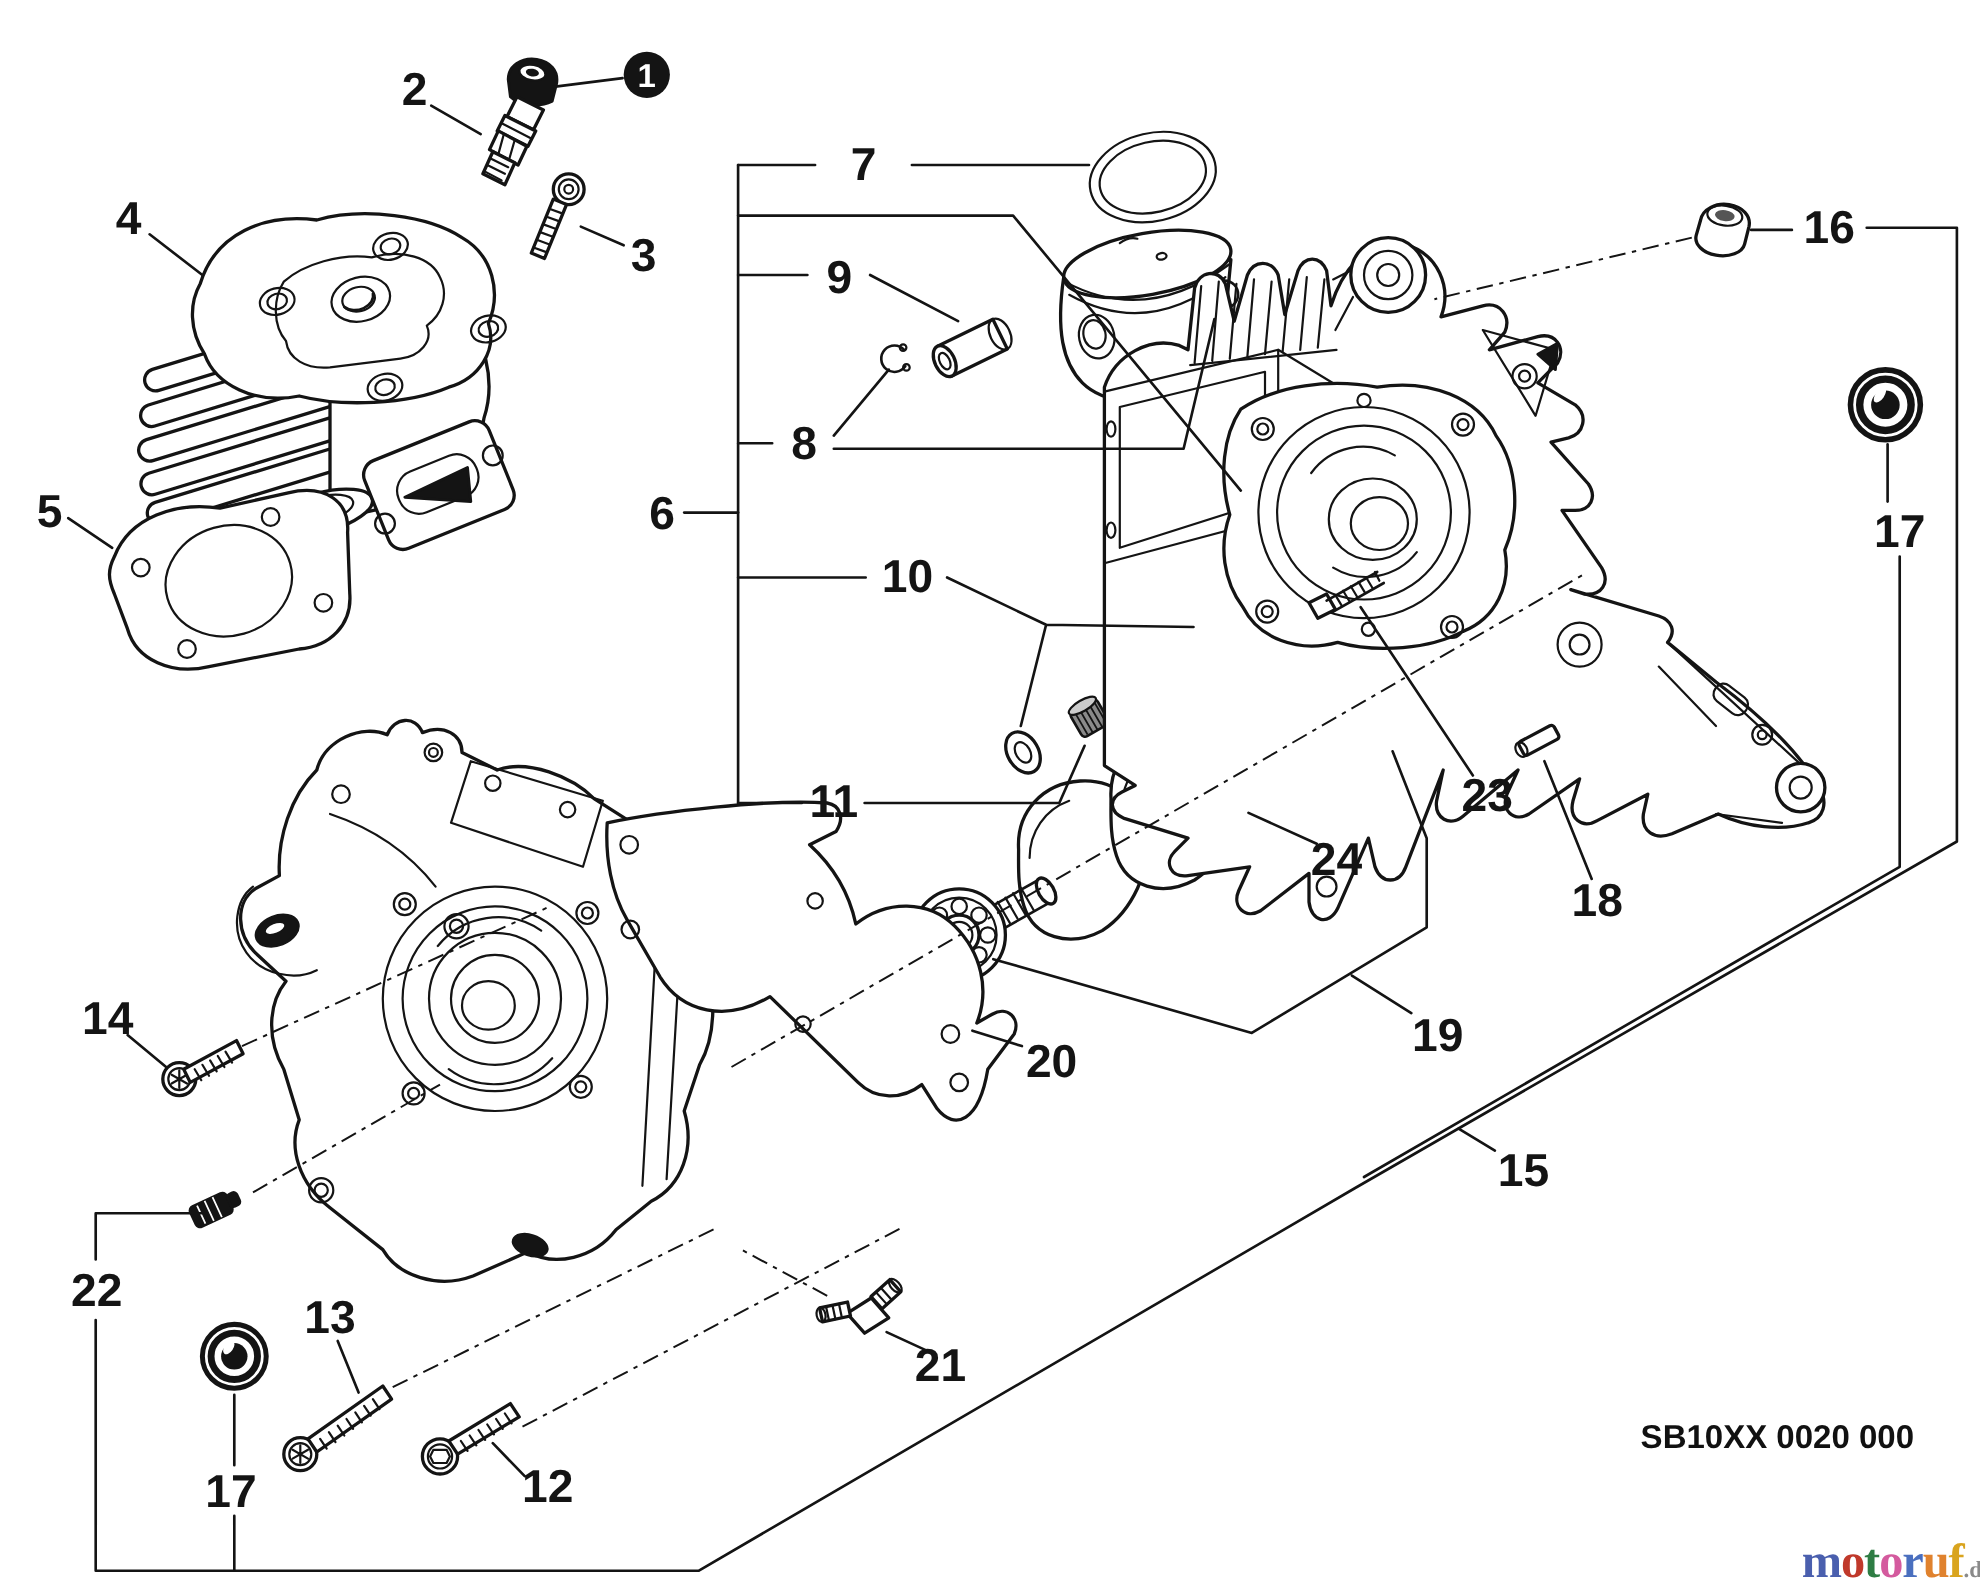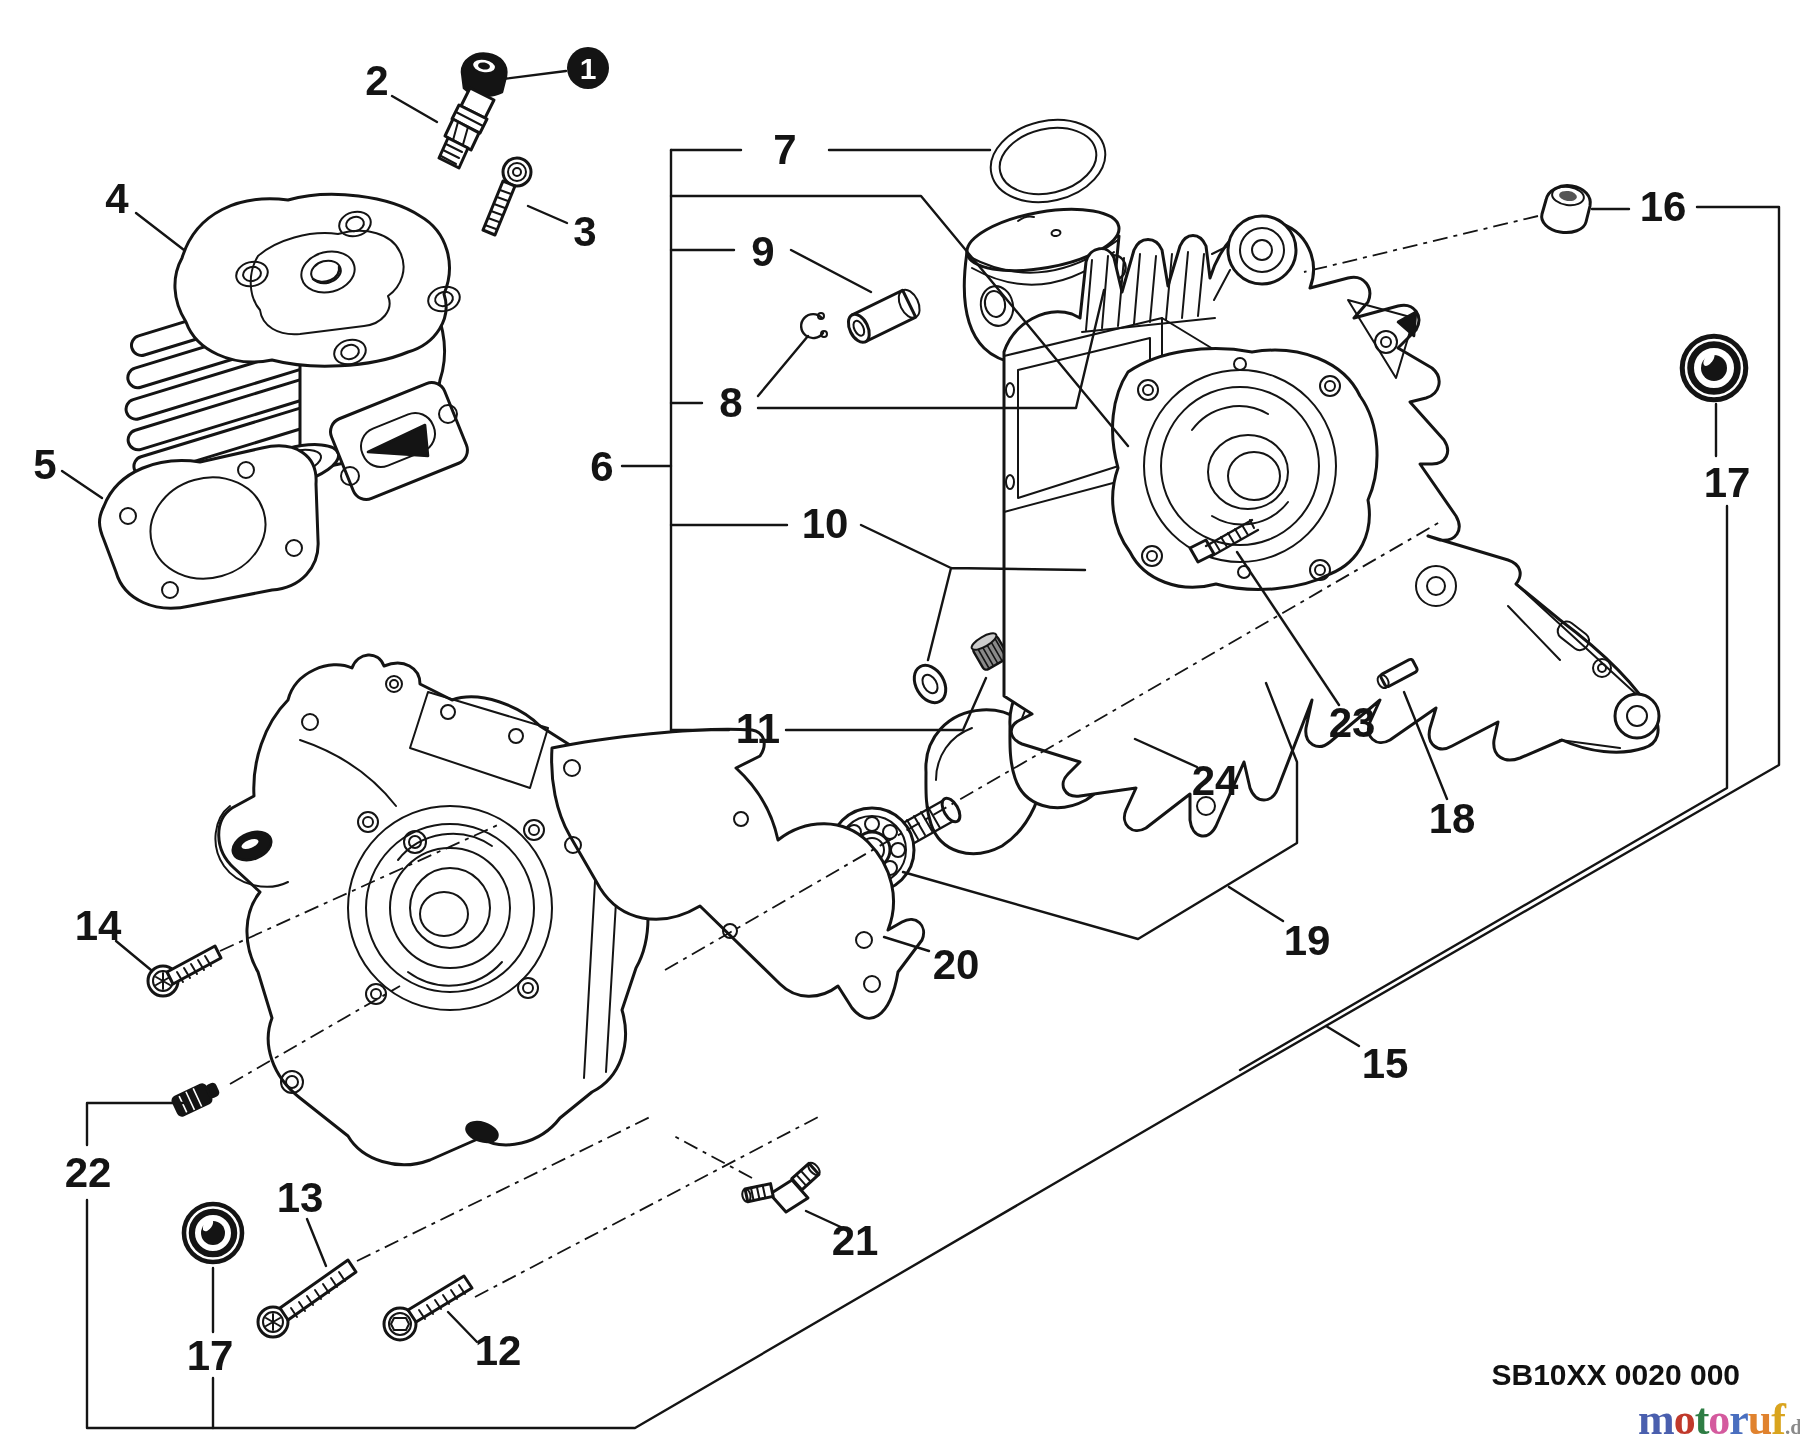--- a/index.html
+++ b/index.html
@@ -8,21 +8,21 @@
   .stage svg{position:absolute;left:0;top:0;}
   svg .ln{stroke:#141414;stroke-width:2.4;fill:none;stroke-linecap:round;stroke-linejoin:round;}
   svg .pt{stroke:#141414;stroke-width:3;fill:#ffffff;stroke-linejoin:round;stroke-linecap:round;}
   svg .pt2{stroke:#141414;stroke-width:2;fill:none;stroke-linejoin:round;stroke-linecap:round;}
   svg .ptb{stroke:#141414;stroke-width:2.6;fill:#141414;stroke-linejoin:round;}
   svg .dash{stroke:#141414;stroke-width:1.8;fill:none;stroke-dasharray:15 6 4 6;}
   svg text.lbl{font-family:"Liberation Sans", sans-serif;font-weight:bold;font-size:42px;fill:#141414;
                text-anchor:middle;}
   svg text.lbl1{font-family:"Liberation Sans", sans-serif;font-weight:bold;font-size:30px;fill:#ffffff;
                text-anchor:middle;}
-  .partcode{position:absolute;left:1440px;top:1358px;width:300px;text-align:right;
+  .partcode{position:absolute;left:1440px;top:1290px;width:300px;text-align:right;
             font-family:"Liberation Sans", sans-serif;font-weight:bold;font-size:30px;color:#111;}
   .watermark{position:absolute;left:1638px;top:1394px;width:170px;white-space:nowrap;
              font-family:"Liberation Serif", serif;font-weight:bold;font-size:44px;letter-spacing:-1px;}
   .watermark .suffix{font-size:21px;color:#8a8a8a;letter-spacing:0;}
 </style>
 </head>
 <body>
 
 <div class="stage">
 <svg width="1800" height="1444" viewBox="0 0 1800 1444">

